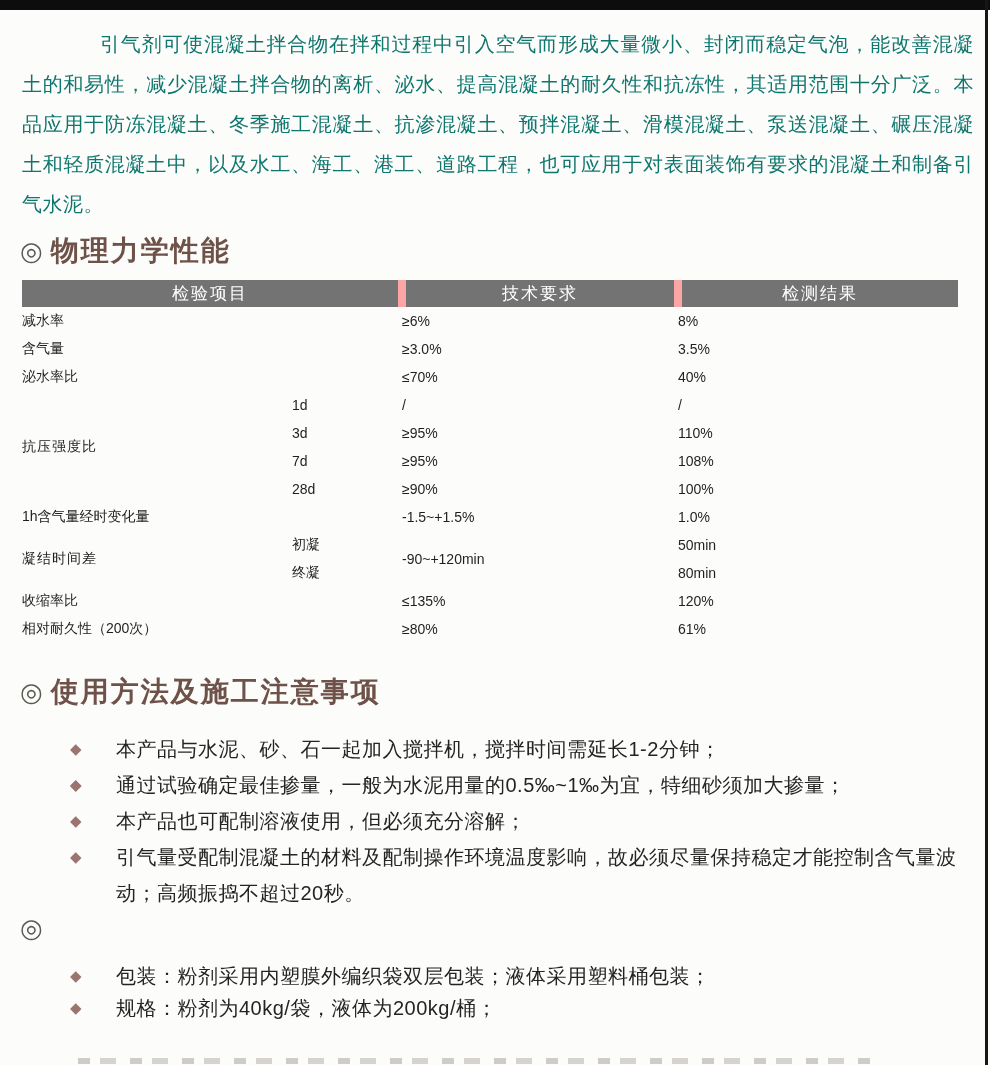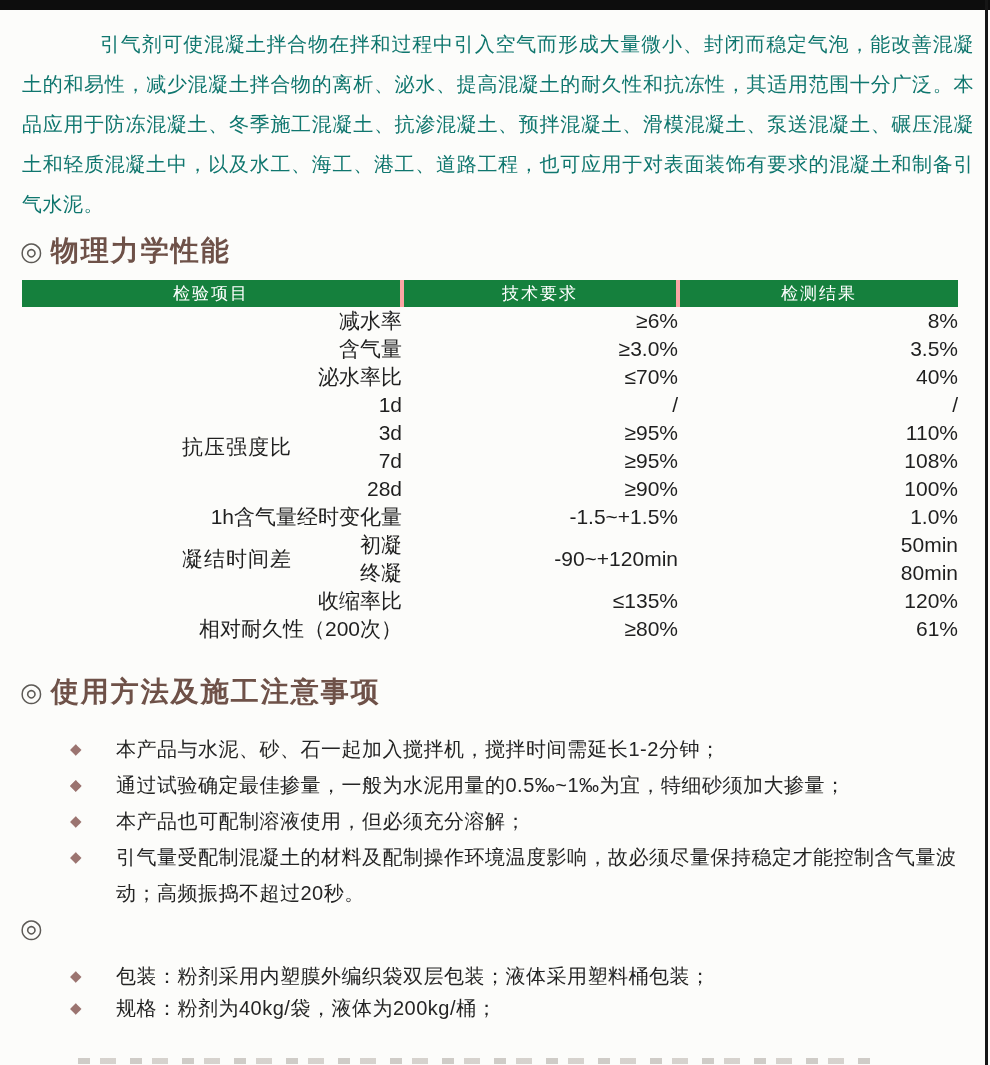--- a/index.html
+++ b/index.html
@@ -51,31 +51,31 @@
   h2.title-usage{margin-top:30px;}
   h2.title-packaging{margin-top:2px;}
 
   table.props{
     margin:10px 0 0 22px;
     width:936px;
     border-collapse:collapse;
     table-layout:fixed;
   }
   table.props th{
-    background:#15803d;
+    background:#737373;
     color:#ffffff;
     font-size:17px;
     font-weight:normal;
     height:25px;
     letter-spacing:2px;
   }
-  table.props th + th{border-left:4px solid #fca5a5;}
+  table.props th + th{border-left:8px solid #fca5a5;}
   table.props td{
-    font-size:21px;
-    text-align:right;
+    font-size:14px;
+    text-align:left;
     height:28px;
     color:#1f1f1f;
     padding:0;
   }
   table.props td.group{letter-spacing:1px;}
 
   ul.bullets{
     list-style:none;
     margin:0;padding:0;
   }

